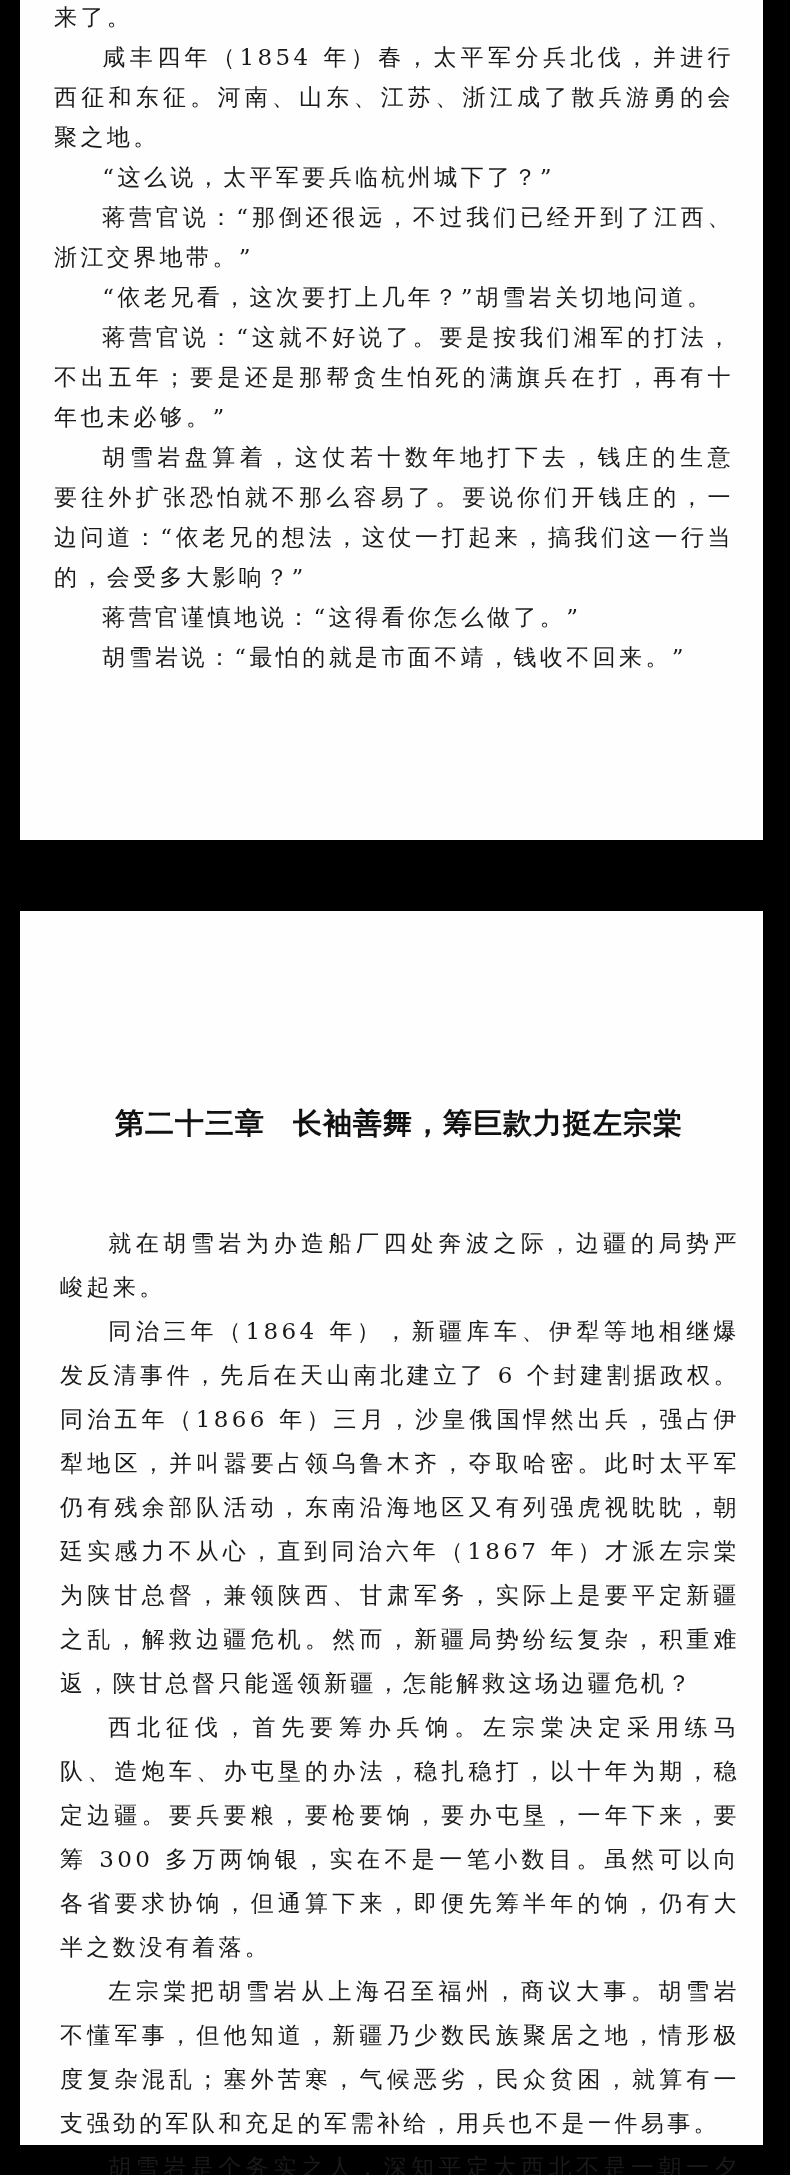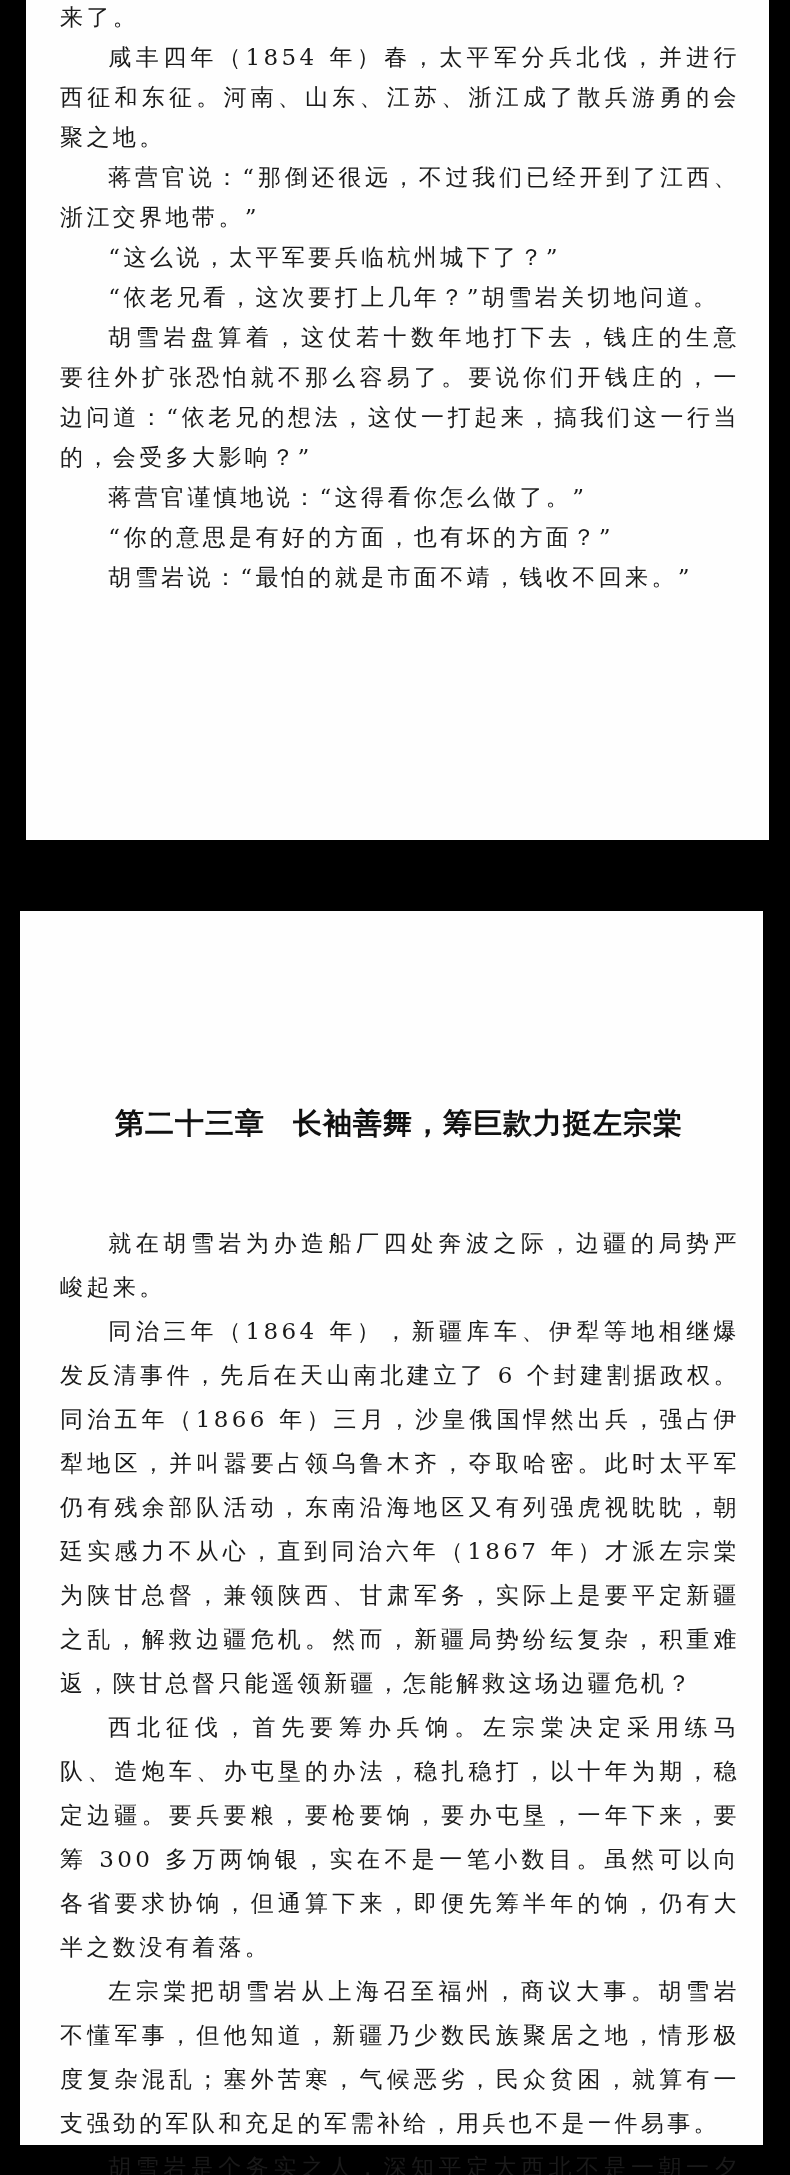--- a/index.html
+++ b/index.html
@@ -18,21 +18,20 @@
   .page {
     position: absolute;
     left: 20px;
     width: 743px;
     background: #fefefe;
     box-sizing: border-box;
   }
   #page1 {
     top: 0;
     height: 840px;
-    margin-left: 6px;
   }
   #page2 {
     top: 911px;
     height: 1234px;
   }
   .body-text {
     position: absolute;
     font-size: 23px;
     line-height: 40px;
     letter-spacing: 3.4px;
@@ -73,26 +72,26 @@
     margin-right: 28px;
   }
 </style>
 </head>
 <body>
 
 <div class="page" id="page1">
   <div class="body-text">
     <p class="para no-indent">来了。</p>
     <p class="para">咸丰四年（1854 年）春，太平军分兵北伐，并进行西征和东征。河南、山东、江苏、浙江成了散兵游勇的会聚之地。</p>
+    <p class="para">“这么说，太平军要兵临杭州城下了？”</p>
     <p class="para">蒋营官说：“那倒还很远，不过我们已经开到了江西、浙江交界地带。”</p>
-    <p class="para">“这么说，太平军要兵临杭州城下了？”</p>
     <p class="para">“依老兄看，这次要打上几年？”胡雪岩关切地问道。</p>
+    <p class="para">蒋营官说：“这就不好说了。要是按我们湘军的打法，不出五年；要是还是那帮贪生怕死的满旗兵在打，再有十年也未必够。”</p>
     <p class="para">胡雪岩盘算着，这仗若十数年地打下去，钱庄的生意要往外扩张恐怕就不那么容易了。要说你们开钱庄的，一边问道：“依老兄的想法，这仗一打起来，搞我们这一行当的，会受多大影响？”</p>
     <p class="para">蒋营官谨慎地说：“这得看你怎么做了。”</p>
-    <p class="para">“你的意思是有好的方面，也有坏的方面？”</p>
     <p class="para">胡雪岩说：“最怕的就是市面不靖，钱收不回来。”</p>
   </div>
 </div>
 
 <div class="page" id="page2">
   <div class="chapter-title">
     <span class="num">第二十三章</span><span>长袖善舞，筹巨款力挺左宗棠</span>
   </div>
   <div class="body-text">
     <p class="para">就在胡雪岩为办造船厂四处奔波之际，边疆的局势严峻起来。</p>

